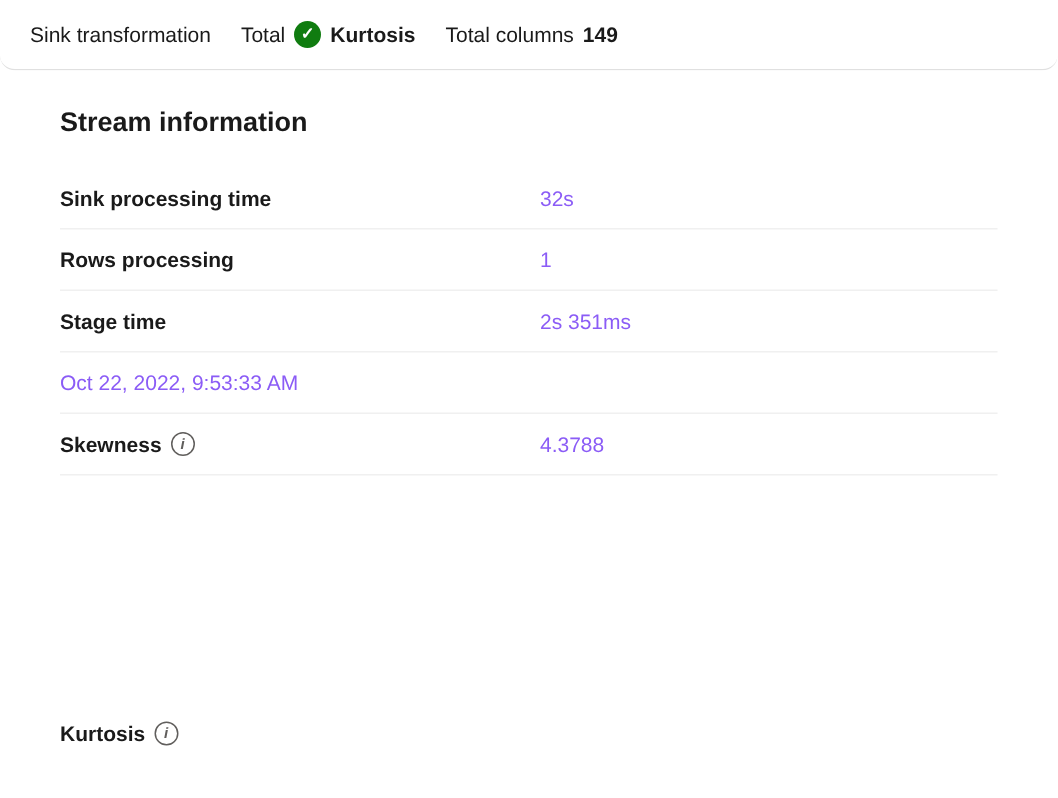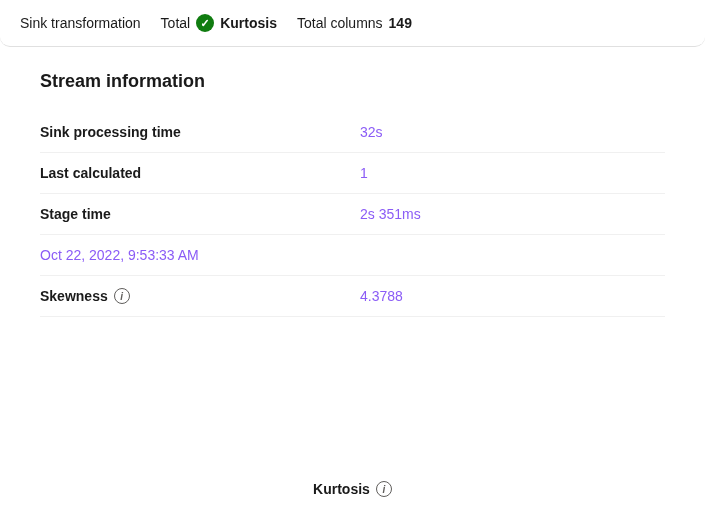--- a/index.html
+++ b/index.html
@@ -74,21 +74,21 @@
       margin-bottom: 20px;
     }
 
     .info-table {
       width: 100%;
       border-collapse: collapse;
     }
 
     .info-row {
       display: flex;
-      align-items: center;
+      align-items: flex-start;
       padding: 12px 0;
       border-bottom: 1px solid #f0f0f0;
     }
 
     .info-row:last-child {
       border-bottom: none;
       flex-direction: column;
     }
 
     .info-key {
@@ -143,21 +143,21 @@
 
 <div class="main-content">
   <div class="section-title">Stream information</div>
 
   <div class="info-table" id="info-table">
   <div class="info-row">
         <div class="info-key">Sink processing time</div>
         <div class="info-val">32s</div>
       </div>
       <div class="info-row">
-        <div class="info-key">Last calculated</div>
+        <div class="info-key">Rows processing</div>
         <div class="info-val">1</div>
       </div>
       <div class="info-row">
         <div class="info-key">Stage time</div>
         <div class="info-val">2s 351ms</div>
       </div>
       <div class="info-row">
         <div class="info-val">Oct 22, 2022, 9:53:33 AM</div>
       </div>
       <div class="info-row">

